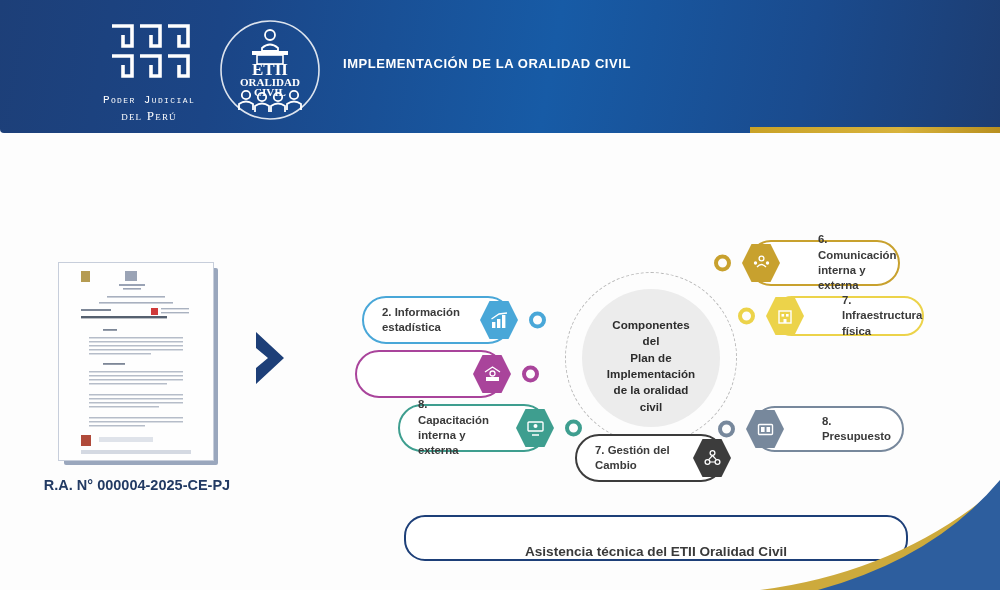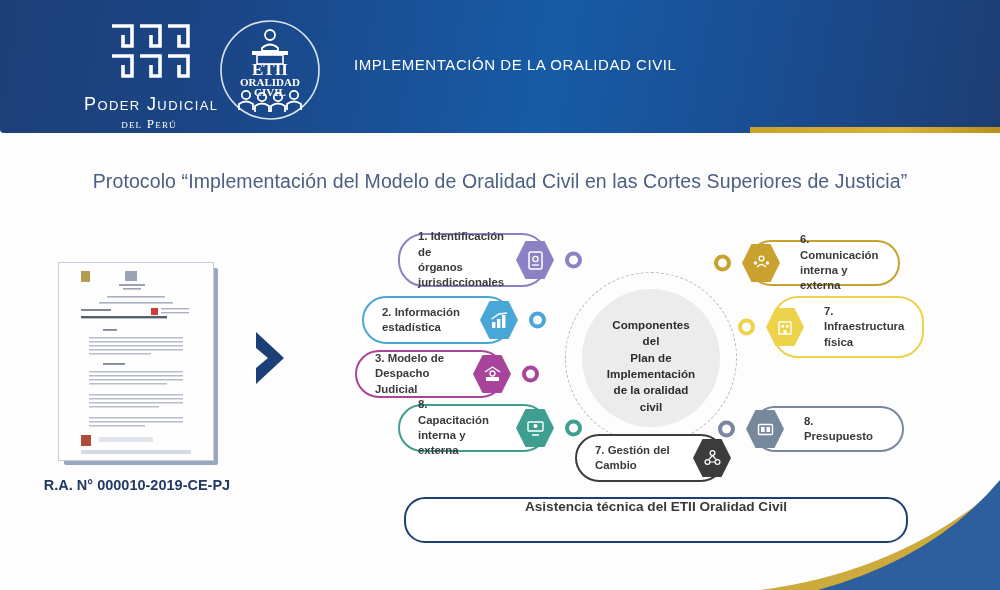--- a/index.html
+++ b/index.html
@@ -17,29 +17,29 @@
     background:linear-gradient(100deg,#1d3f78 0%,#1b4586 22%,#175ba6 55%,#1a4b8e 80%,#1d3d72 100%);
     border-bottom-left-radius:4px;
     overflow:hidden;
   }
   .header:after{
     content:"";position:absolute;right:0;bottom:0;width:250px;height:6px;
     background:linear-gradient(90deg,#c9a227 0%,#d8b33c 60%,#b88f1f 100%);
   }
   .pj-logo{position:absolute;left:84px;top:22px;width:130px;text-align:center;color:#fff;}
   .pj-mark{width:86px;height:64px;margin:0 auto 4px;}
-  .pj-name{font-family:Liberation Sans, sans-serif;font-size:18px;letter-spacing:1.4px;
+  .pj-name{font-family:Liberation Mono, monospace;font-size:11px;letter-spacing:1.4px;
     font-variant:small-caps;line-height:1.15;white-space:nowrap;}
   .pj-sub{font-family:"Liberation Serif",serif;font-size:13px;letter-spacing:1.2px;
     font-variant:small-caps;margin-top:1px;}
 
   .etii-seal{position:absolute;left:218px;top:18px;width:104px;height:104px;}
   .hdr-text{position:absolute;left:343px;top:54px;color:#ffffff;}
   .hdr-line1{font-size:11.5px;font-weight:bold;letter-spacing:1.05px;line-height:1.15;}
-  .hdr-line2{font-size:15px;font-weight:normal;letter-spacing:.55px;line-height:1.2;margin-top:2px;margin-left:11px;}
+  .hdr-line2{font-size:13px;font-weight:bold;letter-spacing:.55px;line-height:1.2;margin-top:2px;}
 
   
   .slide-title{
     position:absolute;left:0;top:170px;width:1000px;text-align:center;
     font-size:19.5px;color:#4a5f83;letter-spacing:.1px;
   }
 
   
   .doc-wrap{position:absolute;left:58px;top:262px;width:160px;height:203px;}
   .doc-shadow{position:absolute;left:6px;top:6px;width:154px;height:197px;background:#9aa7bd;border-radius:2px;}
@@ -91,27 +91,27 @@
     width:17px;height:17px;border-radius:50%;box-sizing:border-box;
   }
 
   
   .pill.left .pill-icon{right:-8px;}
   .pill.left .ring{right:-36px;}
   .pill.left .pill-label{margin-left:18px;margin-right:46px;}
   
   .pill.right .pill-icon{left:-8px;}
   .pill.right .ring{left:-36px;}
-  .pill.right .pill-label{margin-left:50px;margin-right:18px;}
+  .pill.right .pill-label{margin-left:68px;margin-right:18px;}
 
   
   .assist-bar{
-    position:absolute;left:404px;top:497px;width:500px;height:42px;
+    position:absolute;left:404px;top:515px;width:500px;height:42px;
     background:#fff;border:2.4px solid #1d3f78;border-radius:21px;
-    display:flex;align-items:flex-start;justify-content:center;
+    display:flex;align-items:flex-end;justify-content:center;
     font-size:13.6px;font-weight:bold;color:#3a3a3a;
   }
 
   
   .corner{position:absolute;right:0;bottom:0;width:300px;height:110px;pointer-events:none;}
 </style>
 </head>
 <body>
 
 <div class="stage">
@@ -154,21 +154,20 @@
       <text x="52" y="57" text-anchor="middle" fill="#fff" font-size="17" font-family="Liberation Serif, serif" font-weight="bold">ETII</text>
       <text x="52" y="68" text-anchor="middle" fill="#fff" font-size="11" font-family="Liberation Serif, serif" font-weight="bold">ORALIDAD</text>
       <text x="52" y="78" text-anchor="middle" fill="#fff" font-size="11" font-family="Liberation Serif, serif" font-weight="bold">CIVIL</text>
     </svg>
 
     <div class="hdr-text">
       <div class="hdr-line2">IMPLEMENTACIÓN DE LA ORALIDAD CIVIL</div>
     </div>
   </div>
 
-  <div class="slide-title">Protocolo “Implementación del Modelo de Oralidad Civil en las Cortes Superiores de Justicia”</div>
 
   <div class="doc-wrap">
     <div class="doc-shadow"></div>
     <div class="doc-page">
       <svg width="154" height="197" viewBox="0 0 154 197">
         <rect width="154" height="197" fill="#fefefe"></rect>
         <rect x="22" y="8" width="9" height="11" fill="#b59b52"></rect>
         <rect x="66" y="8" width="12" height="10" fill="#9aa3b5"></rect>
         <g fill="#9aa3b5">
             <rect x="60" y="21" width="26" height="2"></rect>
@@ -209,72 +208,55 @@
             <rect x="30" y="158" width="94" height="1.5"></rect>
           <rect x="30" y="162" width="56" height="1.5"></rect>
         </g>
         <rect x="22" y="172" width="10" height="11" fill="#b04a3a"></rect>
         <rect x="40" y="174" width="54" height="5" fill="#dfe3ea"></rect>
         <rect x="22" y="187" width="110" height="4" fill="#d4d9e2"></rect>
       </svg>
     </div>
   </div>
 
-  <div class="doc-caption">R.A. N° 000010-2019-CE-PJ</div>
+  <div class="doc-caption">R.A. N° 000004-2025-CE-PJ</div>
 
   <svg class="chevron" viewBox="0 0 46 56">
     <path d="M4 2 L32 28 L4 54 L4 38 L16 28 L4 18 Z" fill="#1d3f78"></path>
   </svg>
 
   <div class="center-hub">
     <div class="hub-dashed"></div>
     <div class="hub-fill"></div>
     <div class="hub-text" style="white-space:pre-line;">Componentes
 del
 Plan de
 Implementación
 de la oralidad
 civil</div>
   </div>
 
-  <div class="pill left" style="left:398px;top:233px;width:150px;height:54px;border:2.4px solid #8a82c4;">
-    <div class="pill-label">1. Identificación de
-órganos
-jurisdiccionales</div>
-    <div class="pill-icon">
-      <div class="hexbox" style="background:#8a82c4;">
-        <svg width="17" height="19" viewBox="0 0 17 19">
-          <rect x="2" y="1" width="13" height="17" rx="2" fill="none" stroke="#fff" stroke-width="1.5"></rect>
-          <circle cx="8.5" cy="8" r="2.6" fill="none" stroke="#fff" stroke-width="1.3"></circle>
-          <path d="M5 14 h7" stroke="#fff" stroke-width="1.3"></path>
-        </svg>
-      </div>
-    </div>
-    <div class="ring" style="border:4px solid #8a82c4;"></div>
-  </div>
 
   <div class="pill left" style="left:362px;top:296px;width:150px;height:48px;border:2.4px solid #49a7d8;">
     <div class="pill-label">2. Información
 estadística</div>
     <div class="pill-icon">
       <div class="hexbox" style="background:#49a7d8;">
         <svg width="19" height="17" viewBox="0 0 19 17">
           <rect x="2" y="10" width="3.4" height="6" fill="#fff"></rect>
           <rect x="7" y="7" width="3.4" height="9" fill="#fff"></rect>
           <rect x="12" y="3" width="3.4" height="13" fill="#fff"></rect>
           <path d="M1.5 7 L9 2 L17 1" stroke="#fff" stroke-width="1.3" fill="none"></path>
         </svg>
       </div>
     </div>
     <div class="ring" style="border:4px solid #49a7d8;"></div>
   </div>
 
   <div class="pill left" style="left:355px;top:350px;width:150px;height:48px;border:2.4px solid #a9449b;">
-    <div class="pill-label">3. Modelo de
-Despacho Judicial</div>
     <div class="pill-icon">
       <div class="hexbox" style="background:#a9449b;">
         <svg width="19" height="18" viewBox="0 0 19 18">
           <path d="M2 7 L9.5 2 L17 7" stroke="#fff" stroke-width="1.4" fill="none"></path>
           <circle cx="9.5" cy="8.5" r="2.5" fill="none" stroke="#fff" stroke-width="1.3"></circle>
           <rect x="3" y="12" width="13" height="4" fill="#fff"></rect>
         </svg>
       </div>
     </div>
     <div class="ring" style="border:4px solid #a9449b;"></div>
@@ -319,21 +301,21 @@
           <circle cx="9.5" cy="4.5" r="2.4" fill="none" stroke="#fff" stroke-width="1.3"></circle>
           <path d="M5 13 q4.5 -5 9 0" fill="none" stroke="#fff" stroke-width="1.3"></path>
           <circle cx="3.5" cy="9" r="1.7" fill="#fff"></circle>
           <circle cx="15.5" cy="9" r="1.7" fill="#fff"></circle>
         </svg>
       </div>
     </div>
     <div class="ring" style="border:4px solid #c8a12e;"></div>
   </div>
 
-  <div class="pill right" style="left:772px;top:296px;width:152px;height:62px;border:2.4px solid #ecd34a;">
+  <div class="pill right" style="left:772px;top:296px;width:152px;height:40px;border:2.4px solid #ecd34a;">
     <div class="pill-label">7. Infraestructura
 física</div>
     <div class="pill-icon">
       <div class="hexbox" style="background:#ecd34a;">
         <svg width="18" height="18" viewBox="0 0 18 18">
           <rect x="3" y="4" width="12" height="12" fill="none" stroke="#fff" stroke-width="1.4"></rect>
           <rect x="5.5" y="7" width="2.6" height="2.6" fill="#fff"></rect>
           <rect x="10" y="7" width="2.6" height="2.6" fill="#fff"></rect>
           <rect x="7.5" y="12" width="3" height="4" fill="#fff"></rect>
         </svg>

